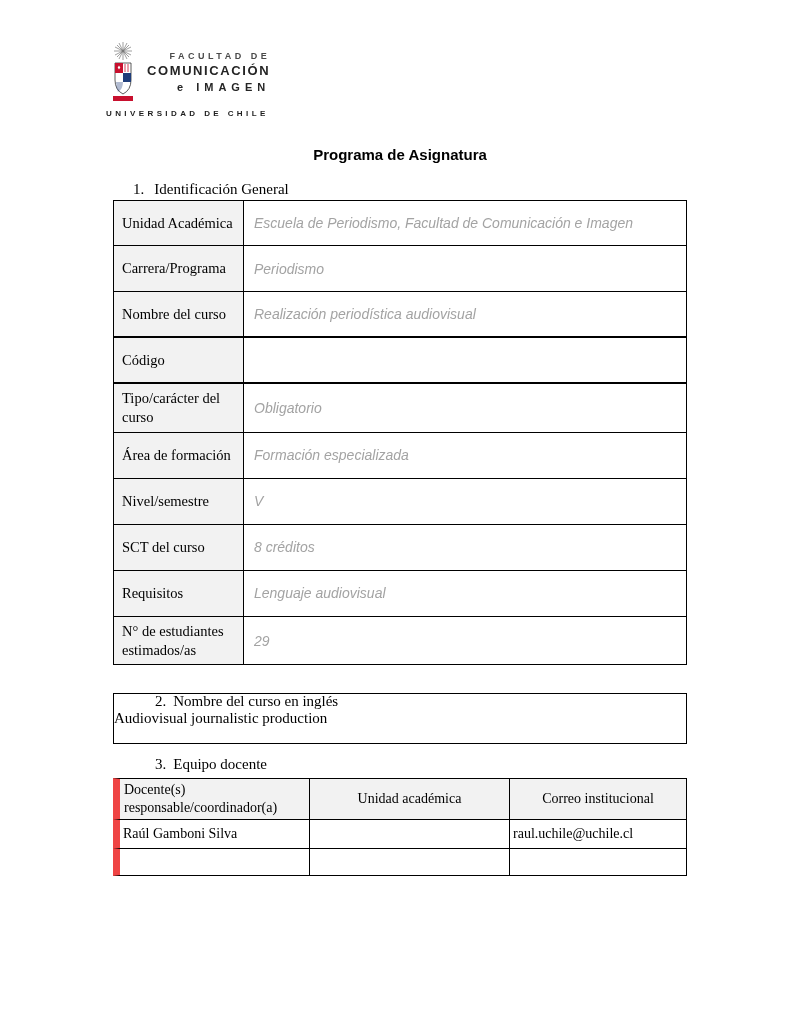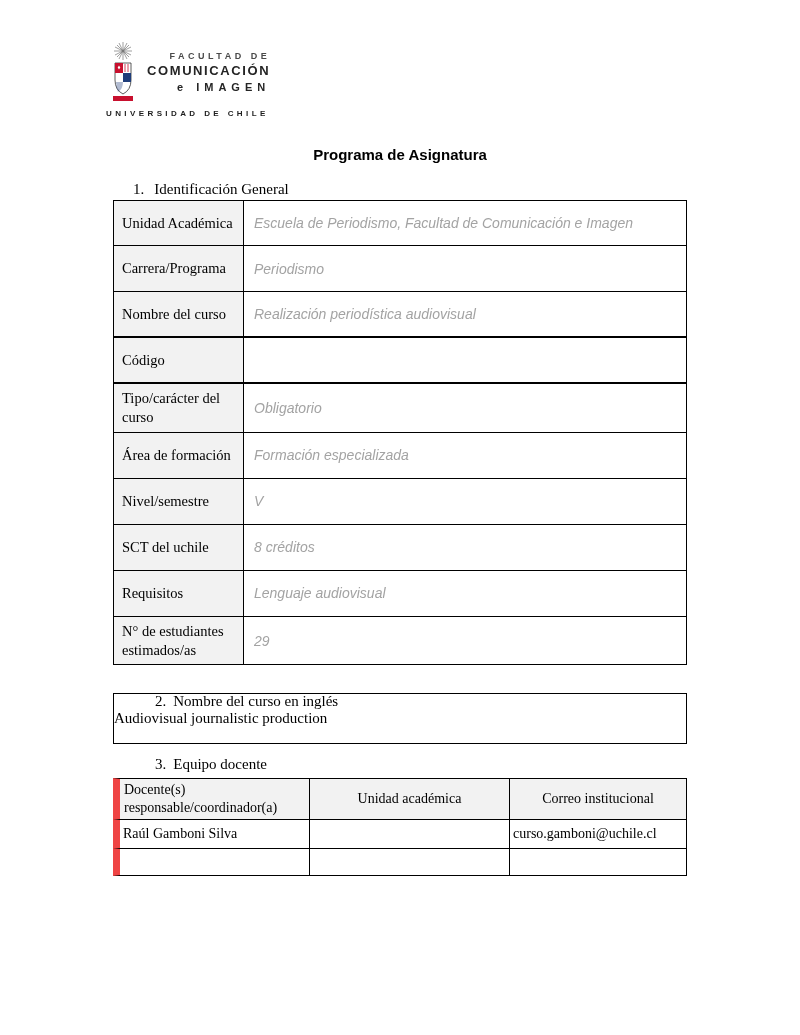--- a/index.html
+++ b/index.html
@@ -144,21 +144,21 @@
     </div>
     <div class="t1-row">
       <div class="t1-label">Área de formación</div>
       <div class="t1-value">Formación especializada</div>
     </div>
     <div class="t1-row">
       <div class="t1-label">Nivel/semestre</div>
       <div class="t1-value">V</div>
     </div>
     <div class="t1-row">
-      <div class="t1-label">SCT del uchile</div>
+      <div class="t1-label">SCT del curso</div>
       <div class="t1-value">8 créditos</div>
     </div>
     <div class="t1-row">
       <div class="t1-label">Requisitos</div>
       <div class="t1-value">Lenguaje audiovisual</div>
     </div>
     <div class="t1-row">
       <div class="t1-label">N° de estudiantes estimados/as</div>
       <div class="t1-value">29</div>
     </div>
@@ -179,21 +179,21 @@
   <div class="table3">
     <div class="t3-row t3-header">
       <div class="t3-c1">Docente(s)
 responsable/coordinador(a)</div>
       <div class="t3-c2">Unidad académica</div>
       <div class="t3-c3">Correo institucional</div>
     </div>
     <div class="t3-row t3-body">
       <div class="t3-c1">Raúl Gamboni Silva</div>
       <div class="t3-c2"></div>
-      <div class="t3-c3">curso.gamboni@uchile.cl</div>
+      <div class="t3-c3">raul.uchile@uchile.cl</div>
     </div>
     <div class="t3-row t3-body empty">
       <div class="t3-c1"></div>
       <div class="t3-c2"></div>
       <div class="t3-c3"></div>
     </div>
   </div>
 
 </div>
 

